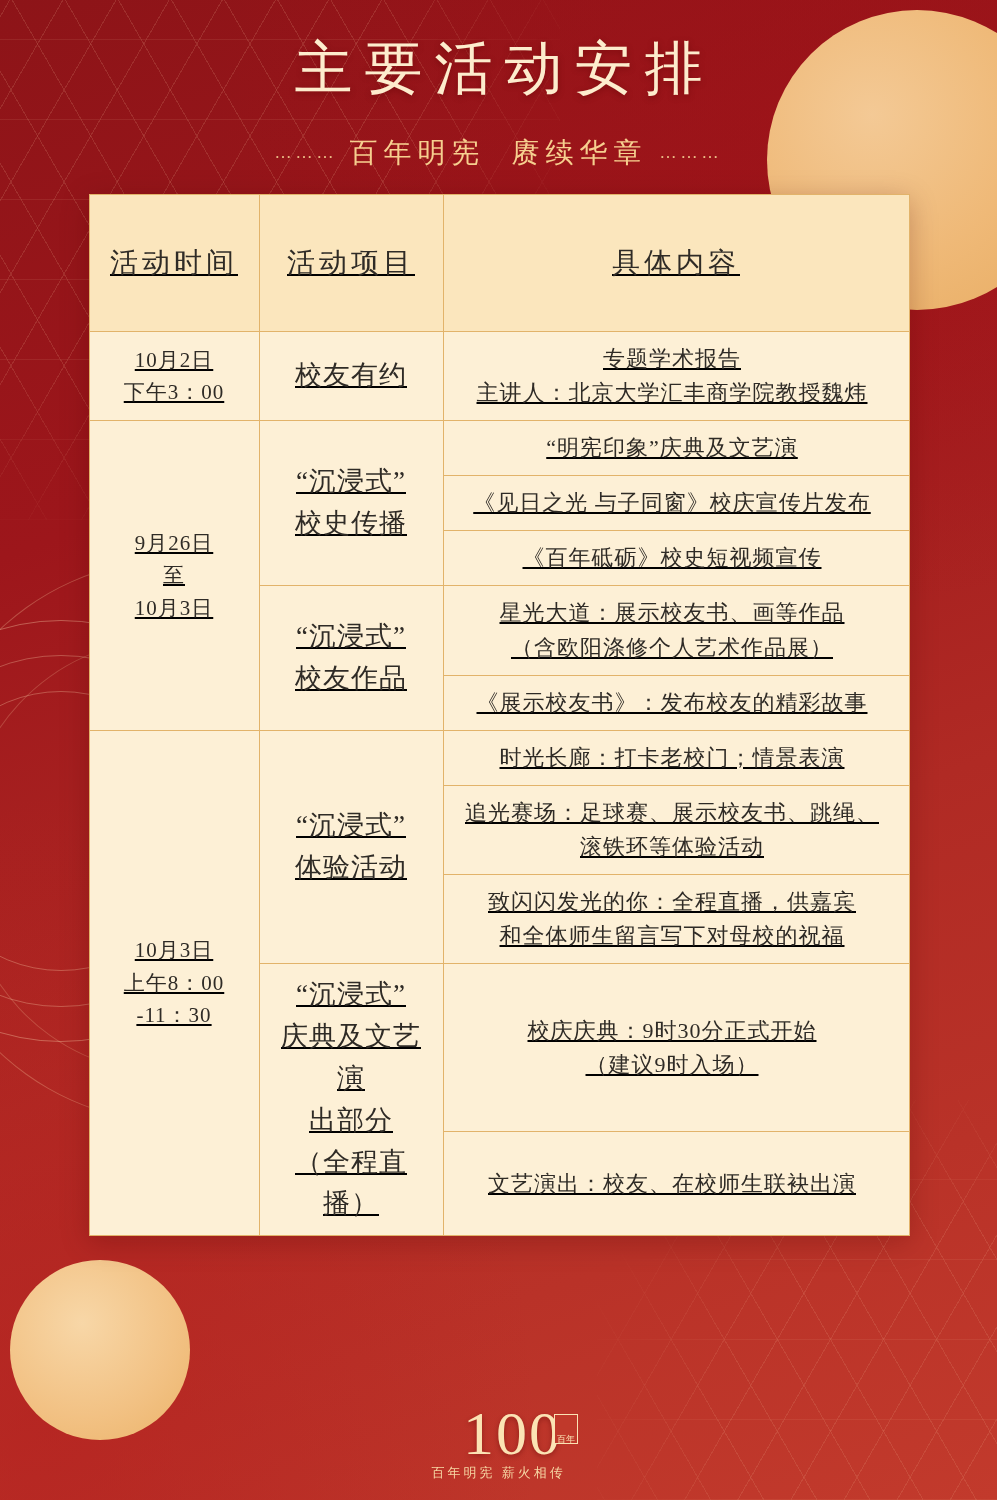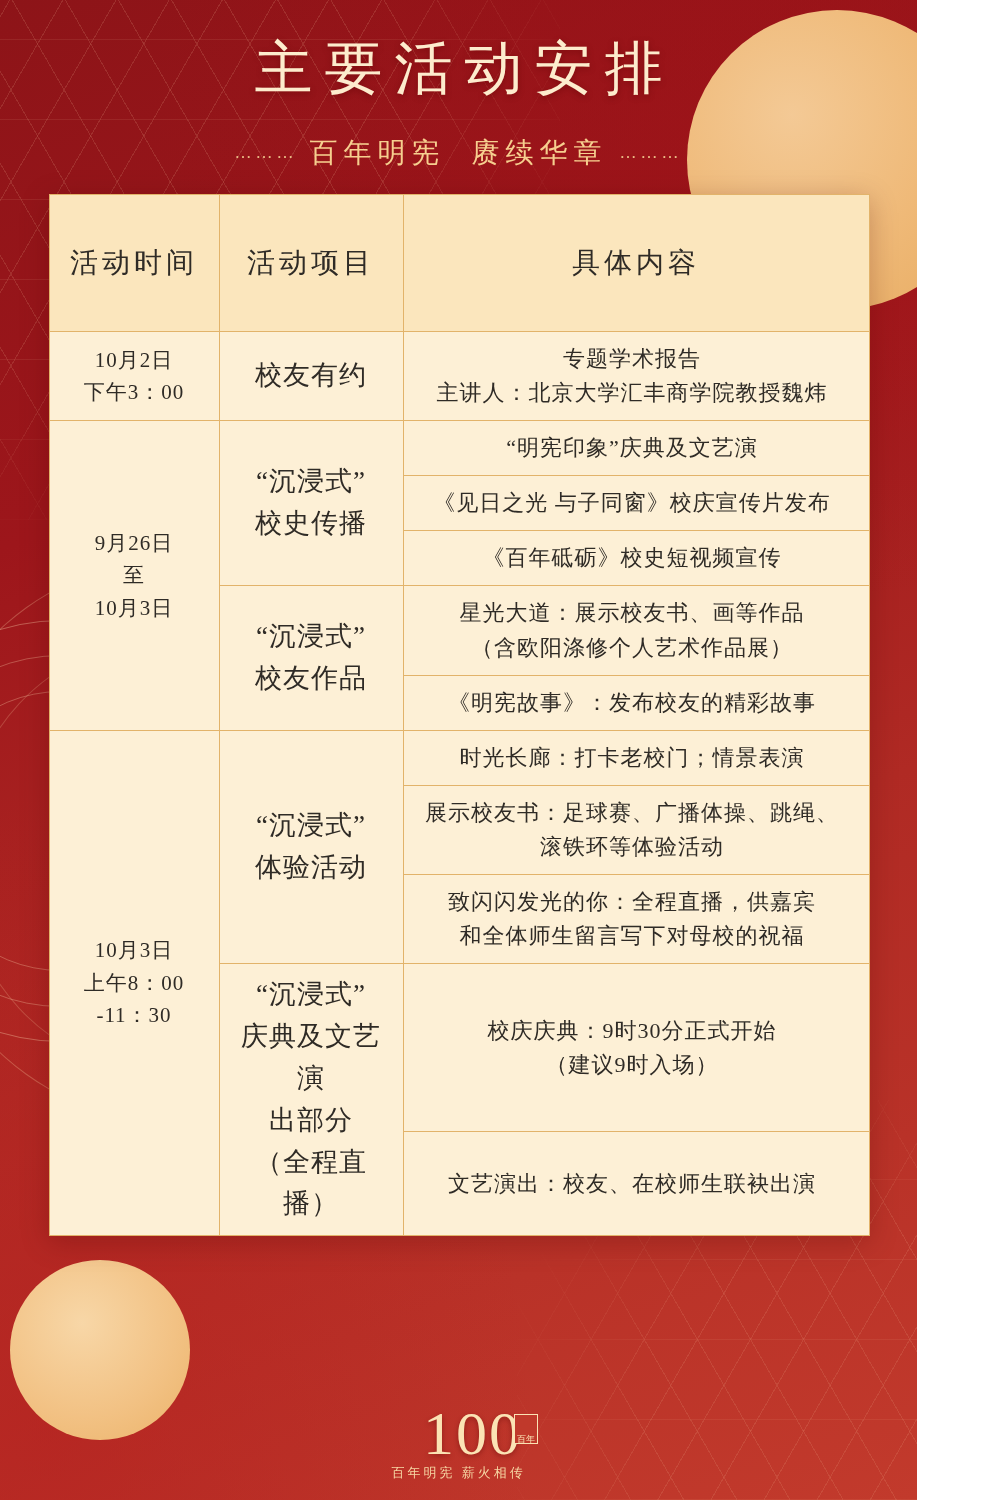--- a/index.html
+++ b/index.html
@@ -9,21 +9,21 @@
   body {
     width: 1000px;
     height: 1500px;
     font-family: "Liberation Serif", "DejaVu Serif", serif;
     overflow: hidden;
   }
 
   
   .poster {
     position: relative;
-    width: 917px;
+    width: 997px;
     height: 1500px;
     background:
       radial-gradient(ellipse 900px 700px at 85% 8%, rgba(160, 18, 24, 0.55) 0%, rgba(160,18,24,0) 70%),
       radial-gradient(ellipse 700px 900px at 5% 95%, rgba(180, 30, 30, 0.55) 0%, rgba(180,30,30,0) 70%),
       linear-gradient(160deg, #8d1418 0%, #9d161b 30%, #b02a24 60%, #c23a2c 100%);
     overflow: hidden;
   }
 
   
   .lattice {
@@ -151,20 +151,21 @@
     z-index: 5;
     margin: 22px auto 0 auto;
     width: 820px;
     background: #fdf0d6;
     box-shadow: 0 6px 26px rgba(80, 6, 6, 0.28);
   }
   table {
     width: 100%;
     border-collapse: collapse;
     table-layout: fixed;
+    text-decoration: underline;
   }
   col.c1 { width: 170px; }
   col.c2 { width: 184px; }
   col.c3 { width: 466px; }
 
   th, td {
     border: 1px solid #e2b36a;
     color: #2f2b26;
     text-align: center;
     vertical-align: middle;
@@ -319,40 +320,40 @@
               <span class="line">“沉浸式”</span>
               <span class="line">校友作品</span>
             </td>
             <td class="content-cell">
               <span class="line">星光大道：展示校友书、画等作品</span>
               <span class="line">（含欧阳涤修个人艺术作品展）</span>
             </td>
           </tr>
           <tr>
             <td class="content-cell">
-              <span class="line">《明宪故事》：发布校友的精彩故事</span>
+              <span class="line">《展示校友书》：发布校友的精彩故事</span>
             </td>
           </tr>
           <tr>
             <td class="time-cell" rowspan="5">
               <span class="line">10月3日</span>
               <span class="line">上午8：00</span>
               <span class="line">-11：30</span>
             </td>
             <td class="item-cell" rowspan="3">
               <span class="line">“沉浸式”</span>
               <span class="line">体验活动</span>
             </td>
             <td class="content-cell">
               <span class="line">时光长廊：打卡老校门；情景表演</span>
             </td>
           </tr>
           <tr>
             <td class="content-cell">
-              <span class="line">展示校友书：足球赛、广播体操、跳绳、</span>
+              <span class="line">追光赛场：足球赛、展示校友书、跳绳、</span>
               <span class="line">滚铁环等体验活动</span>
             </td>
           </tr>
           <tr>
             <td class="content-cell">
               <span class="line">致闪闪发光的你：全程直播，供嘉宾</span>
               <span class="line">和全体师生留言写下对母校的祝福</span>
             </td>
           </tr>
           <tr>

